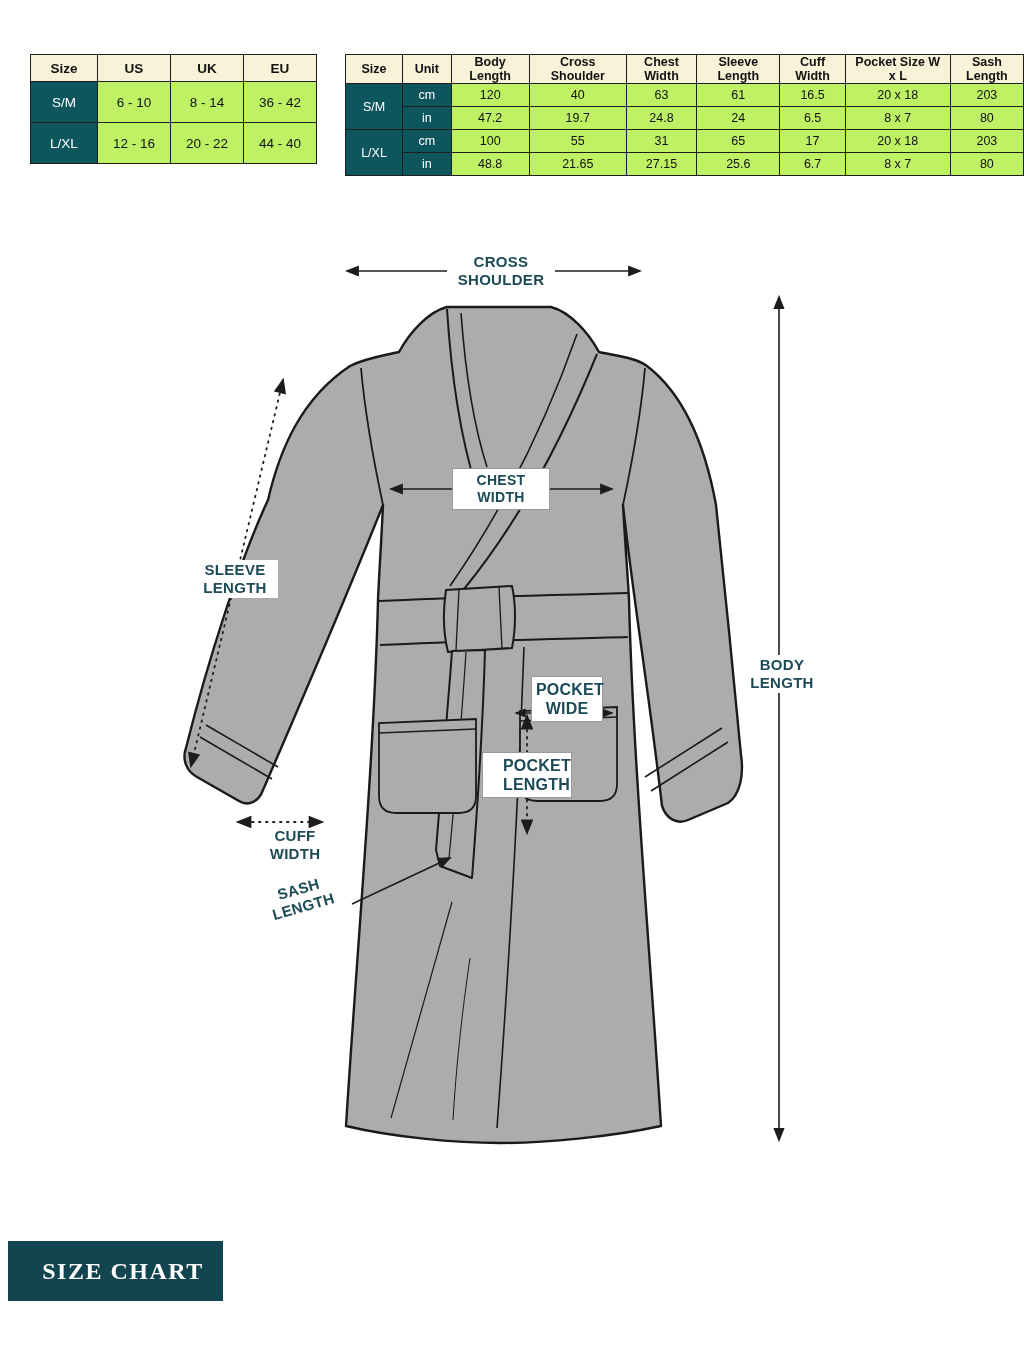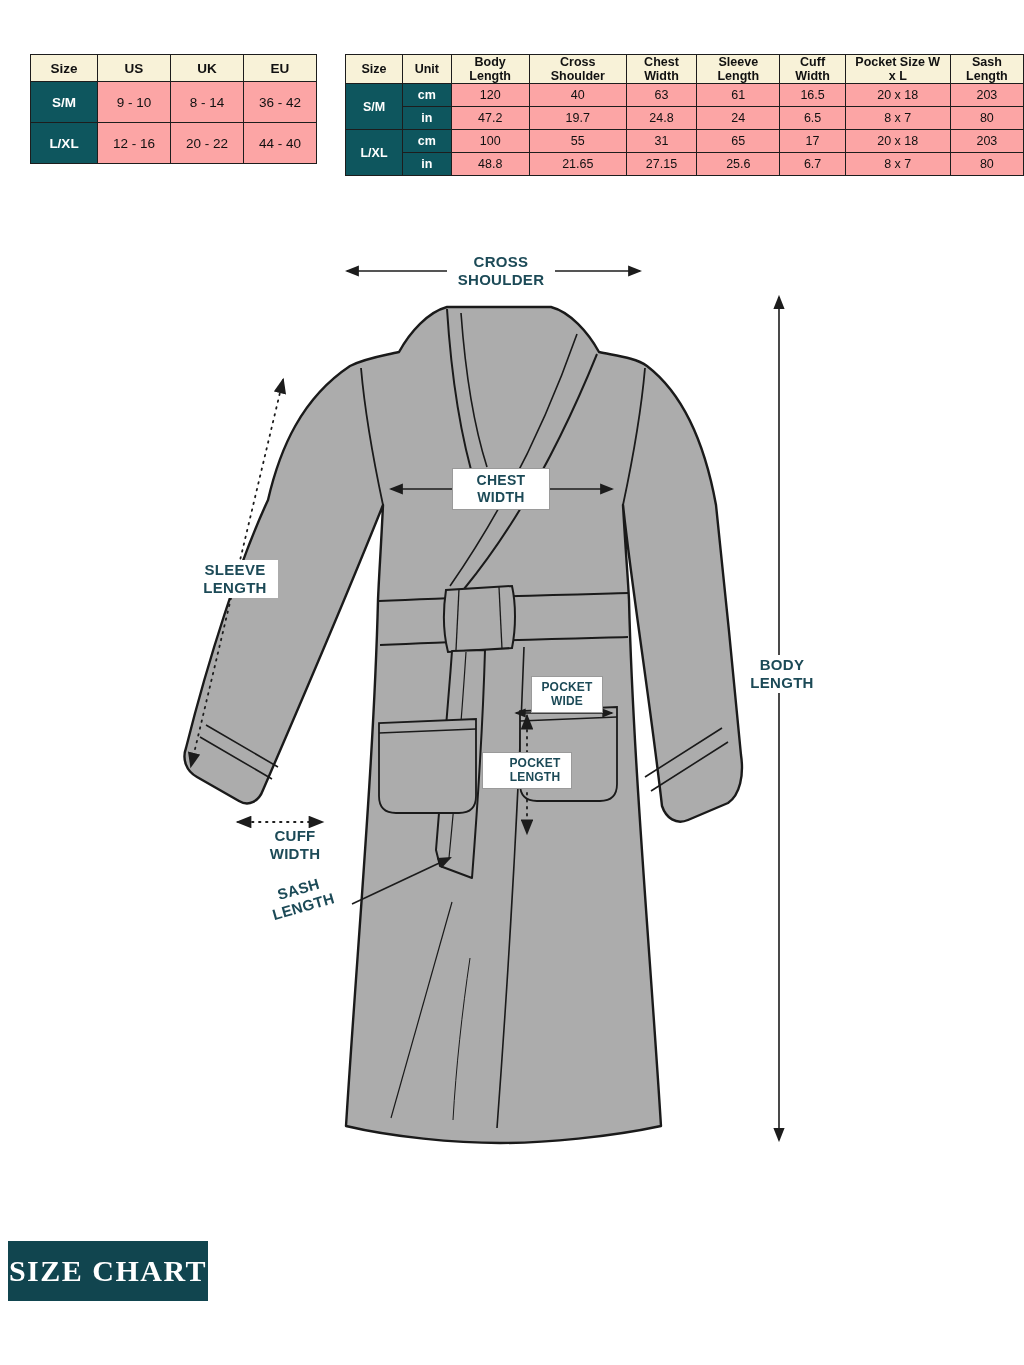--- a/index.html
+++ b/index.html
@@ -1,72 +1,72 @@
 <!DOCTYPE html>
 <html><head>
 <meta charset="utf-8">
 <style>
   html,body{margin:0;padding:0;background:#fff;}
   .page{position:relative;width:1024px;height:1365px;background:#fff;overflow:hidden;
         font-family:"Liberation Sans",sans-serif;color:#111;}
 
   
-  table{border-collapse:collapse;position:absolute;background:#fca5a5;padding-left:24px;}
+  table{border-collapse:collapse;position:absolute;background:#bef264;padding-left:24px;}
   th,td{border:1px solid #1d1d1d;text-align:center;vertical-align:middle;padding:0 4px;}
   .size-table{left:30px;top:54px;font-size:13.5px;}
   .size-table th{background:#F8F2D8;font-weight:bold;height:26px;width:64px;}
   .size-table th:first-child{width:58px;}
   .size-table td{height:40px;}
   .measure-table{left:345px;top:54px;font-size:12.5px;}
   .measure-table th{background:#F8F2D8;font-weight:bold;height:26px;padding:0 5px;}
   .measure-table td{height:22px;}
-  td.teal, .measure-table td.teal{background:#0E565E;color:#fff;font-weight:bold;}
+  td.teal, .measure-table td.teal{background:#0E565E;color:#fff;font-weight:normal;}
   .c-size{width:50px}.c-unit{width:40px}.c-bl{width:72px}.c-cs{width:92px}.c-cw{width:64px}
   .c-sl{width:78px}.c-cu{width:58px}.c-ps{width:104px}.c-sa{width:66px}
 
   
   .dlabel{position:absolute;color:#1C4A57;font-weight:bold;font-size:15px;line-height:1.2;
           text-align:center;letter-spacing:.3px;}
   .dlabel.masked{background:#fff;padding:1px 2px;}
   .dlabel.boxed{background:#fff;border:1px solid #9a9a9a;padding:3px 4px;}
-  .dlabel.small{font-size:12px;letter-spacing:.2px;}
+  .dlabel.small{font-size:16px;letter-spacing:.2px;}
   #lbl-cross{left:447px;top:252px;width:104px;}
   #lbl-chest{left:452px;top:468px;width:88px;font-size:14px;}
   #lbl-sleeve{left:192px;top:560px;width:82px;}
   #lbl-body{left:737px;top:655px;width:86px;}
   #lbl-pwide{left:531px;top:676px;width:62px;}
   #lbl-plen{left:482px;top:752px;width:64px;padding-left:20px;}
   #lbl-cuff{left:260px;top:827px;width:70px;}
   #lbl-sash{left:258px;top:880px;width:86px;transform:rotate(-16deg);}
 
   
   .badge{position:absolute;left:8px;top:1241px;width:200px;height:60px;background:#11454F;
          display:flex;align-items:center;justify-content:center;color:#fff;
-         font-family:"Liberation Serif",serif;font-weight:bold;font-size:30px;letter-spacing:1.5px;}
+         font-family:"Liberation Serif",serif;font-weight:bold;font-size:24px;letter-spacing:1.5px;padding-left:15px;}
 
   svg.canvas{position:absolute;left:0;top:0;}
 </style>
 </head>
 <body>
 
 <div class="page">
 
   <table class="size-table">
     <thead>
       <tr>
         <th>Size</th>
         <th>US</th>
         <th>UK</th>
         <th>EU</th>
       </tr>
     </thead>
     <tbody>
       <tr>
         <td class="teal">S/M</td>
-        <td>9 - 10</td>
+        <td>6 - 10</td>
         <td>8 - 14</td>
         <td>36 - 42</td>
       </tr>
       <tr>
         <td class="teal">L/XL</td>
         <td>12 - 16</td>
         <td>20 - 22</td>
         <td>44 - 40</td>
       </tr>
     </tbody>

